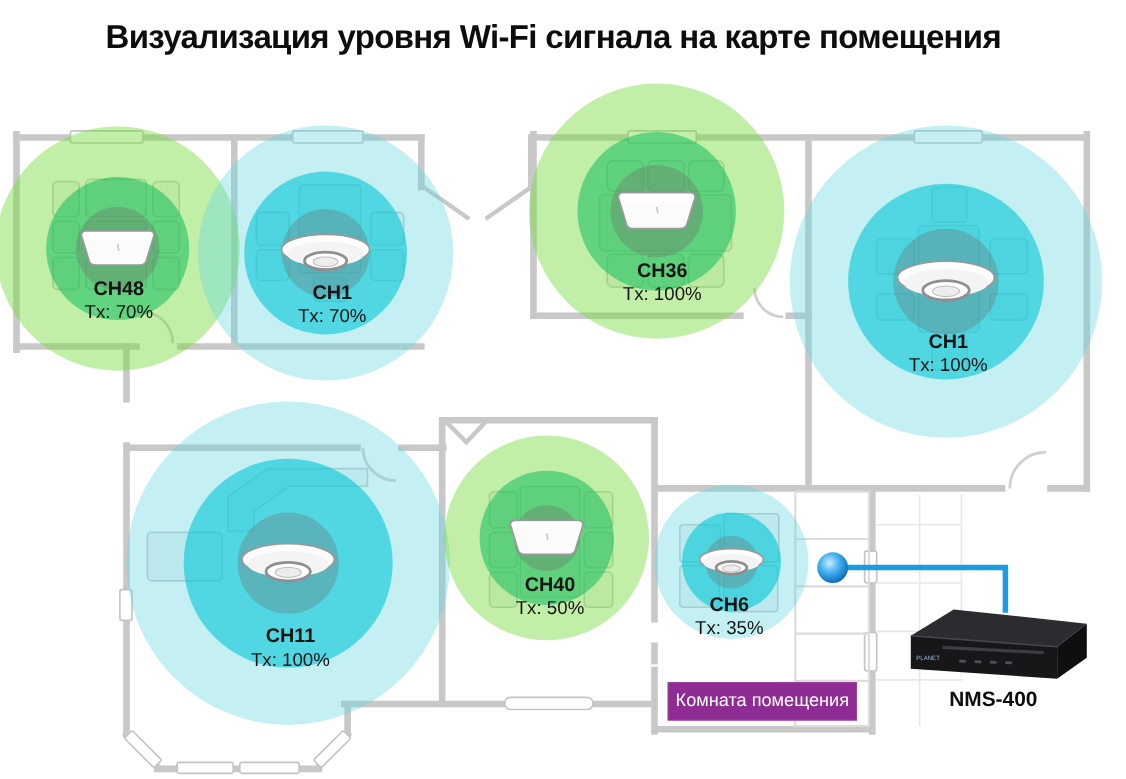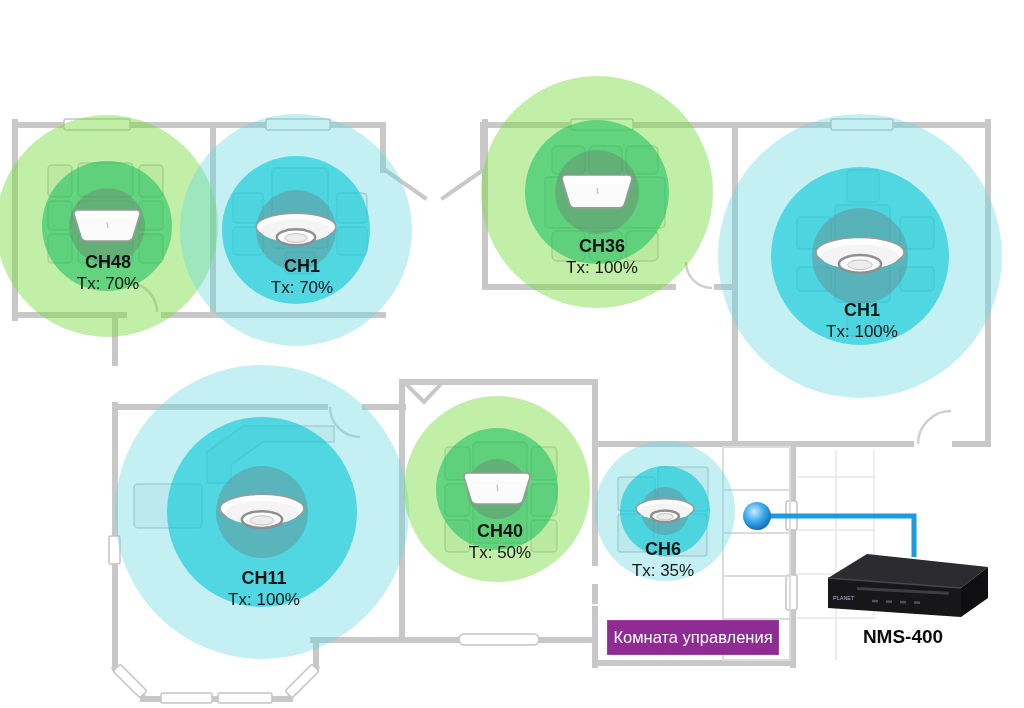--- a/index.html
+++ b/index.html
@@ -22,20 +22,21 @@
             border:1px solid #9b3fa1;color:#ffffff;font-size:16.5px;display:flex;
             align-items:center;justify-content:center;white-space:nowrap;}
   .nms-label{position:absolute;left:828px;top:626px;width:150px;text-align:center;
              font-size:19px;font-weight:bold;color:#0d0d0d;}
 </style>
 </head>
 <body>
 
 <div class="stage">
 
+  <div class="title">Визуализация уровня Wi-Fi сигнала на карте помещения</div>
 
   <svg width="1024" height="708" viewBox="0 0 1024 708">
     <g>
       <path class="wall" d="M15,125 H383 M485,125 H988"></path>
       <path class="wall" d="M15,122 V318 M213,125 V315 M485,122 V287 M735,125 V444 M988,122 V444"></path>
       <path class="wall" d="M383,125 V170 M483,125 V170"></path>
       <path class="wall" d="M15,315 H383"></path>
       <path class="wall" d="M485,287 H735"></path>
       <path class="wall" d="M597,444 H988"></path>
       <path class="wall" d="M115,315 V363 M115,405 V668"></path>
@@ -263,15 +264,15 @@
       <polygon points="828,578 867,554 988,567 961,588" fill="#2b2b30"></polygon>
       <polygon points="961,588 988,567 988,598 961,617" fill="#0f0f11"></polygon>
       <polygon points="828,578 961,588 961,617 828,608" fill="#17171a"></polygon>
       <line x1="828" y1="578" x2="961" y2="588" stroke="#46464e" stroke-width="1.5"></line>
       <rect x="857" y="587" width="92" height="3" fill="#3d3d44" transform="rotate(3 857 587)"></rect>
       <text x="833" y="600" font-size="5.5" fill="#9fb4e8" font-family="Liberation Sans, sans-serif">PLANET</text>
       <path d="M872,601 H928" stroke="#50505a" stroke-width="2.5" stroke-dasharray="6 8" transform="rotate(2 872 601)"></path>
     </g>
   </svg>
 
-  <div class="room-tag">Комната управления</div>
+  <div class="room-tag">Комната помещения</div>
   <div class="nms-label">NMS-400</div>
 </div>
 
 </body></html>

